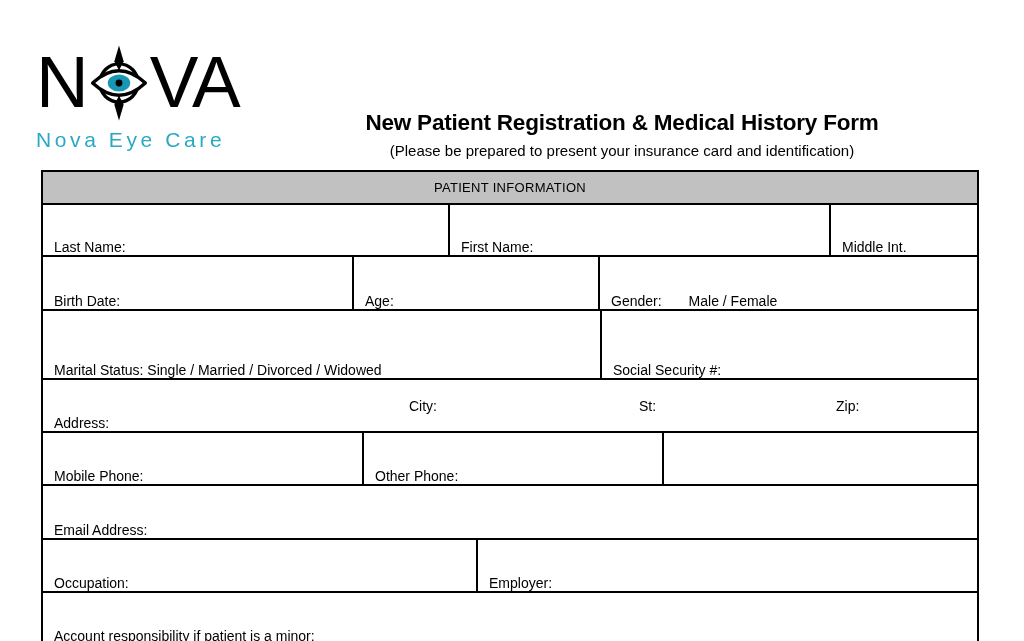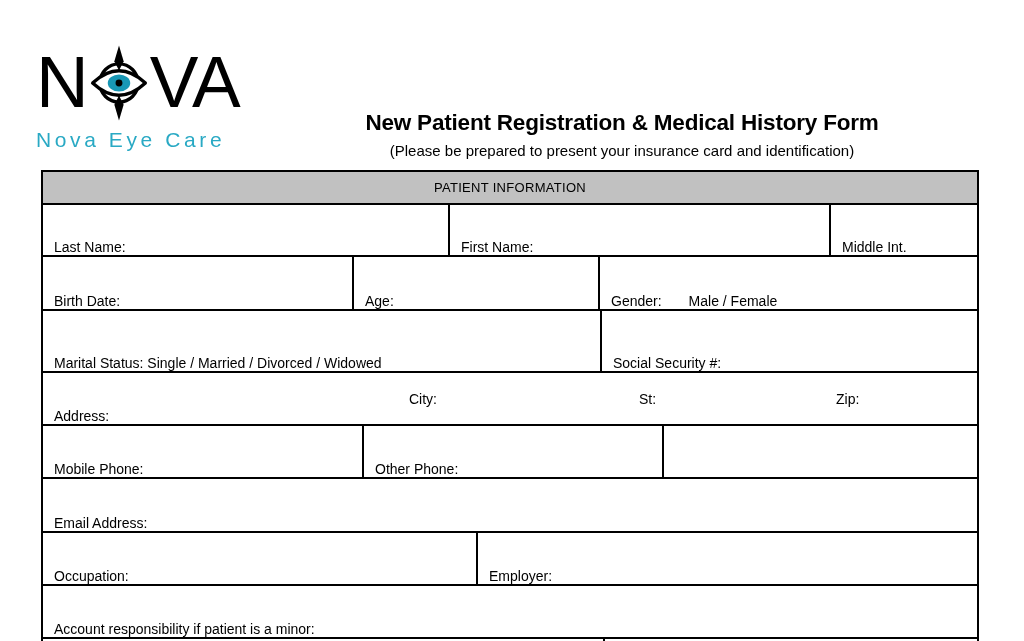--- a/index.html
+++ b/index.html
@@ -48,21 +48,21 @@
     font-weight:normal;font-size:13px;letter-spacing:0.3px;
   }
   .cell{
     position:relative;display:flex;align-items:flex-end;
     padding-left:11px;font-size:14px;overflow:hidden;
   }
   .cell + .cell{border-left:2px solid var(--border-black);}
   .grow{flex:1 1 auto;}
   .gender-gap{margin-left:27px;}
   .pos{position:absolute;top:50%;transform:translateY(-50%);}
-  .h52{height:52px}.h54{height:54px}.h55{height:62px}.h53{height:53px}.h50{height:50px}
+  .h52{height:52px}.h54{height:54px}.h55{height:69px}.h53{height:53px}.h50{height:50px}
 </style>
 </head>
 <body>
 
 <div class="logo">
   <div class="nova-word">
     <span class="nova-letters">N</span>
     <svg class="eye-svg" viewBox="0 0 100 126">
       <circle cx="50" cy="63" r="29" fill="none" stroke="#000" stroke-width="5"></circle>
       <path d="M10 63 Q50 26 90 63 Q50 100 10 63 Z" fill="#fff" stroke="#000" stroke-width="5" stroke-linejoin="round"></path>

